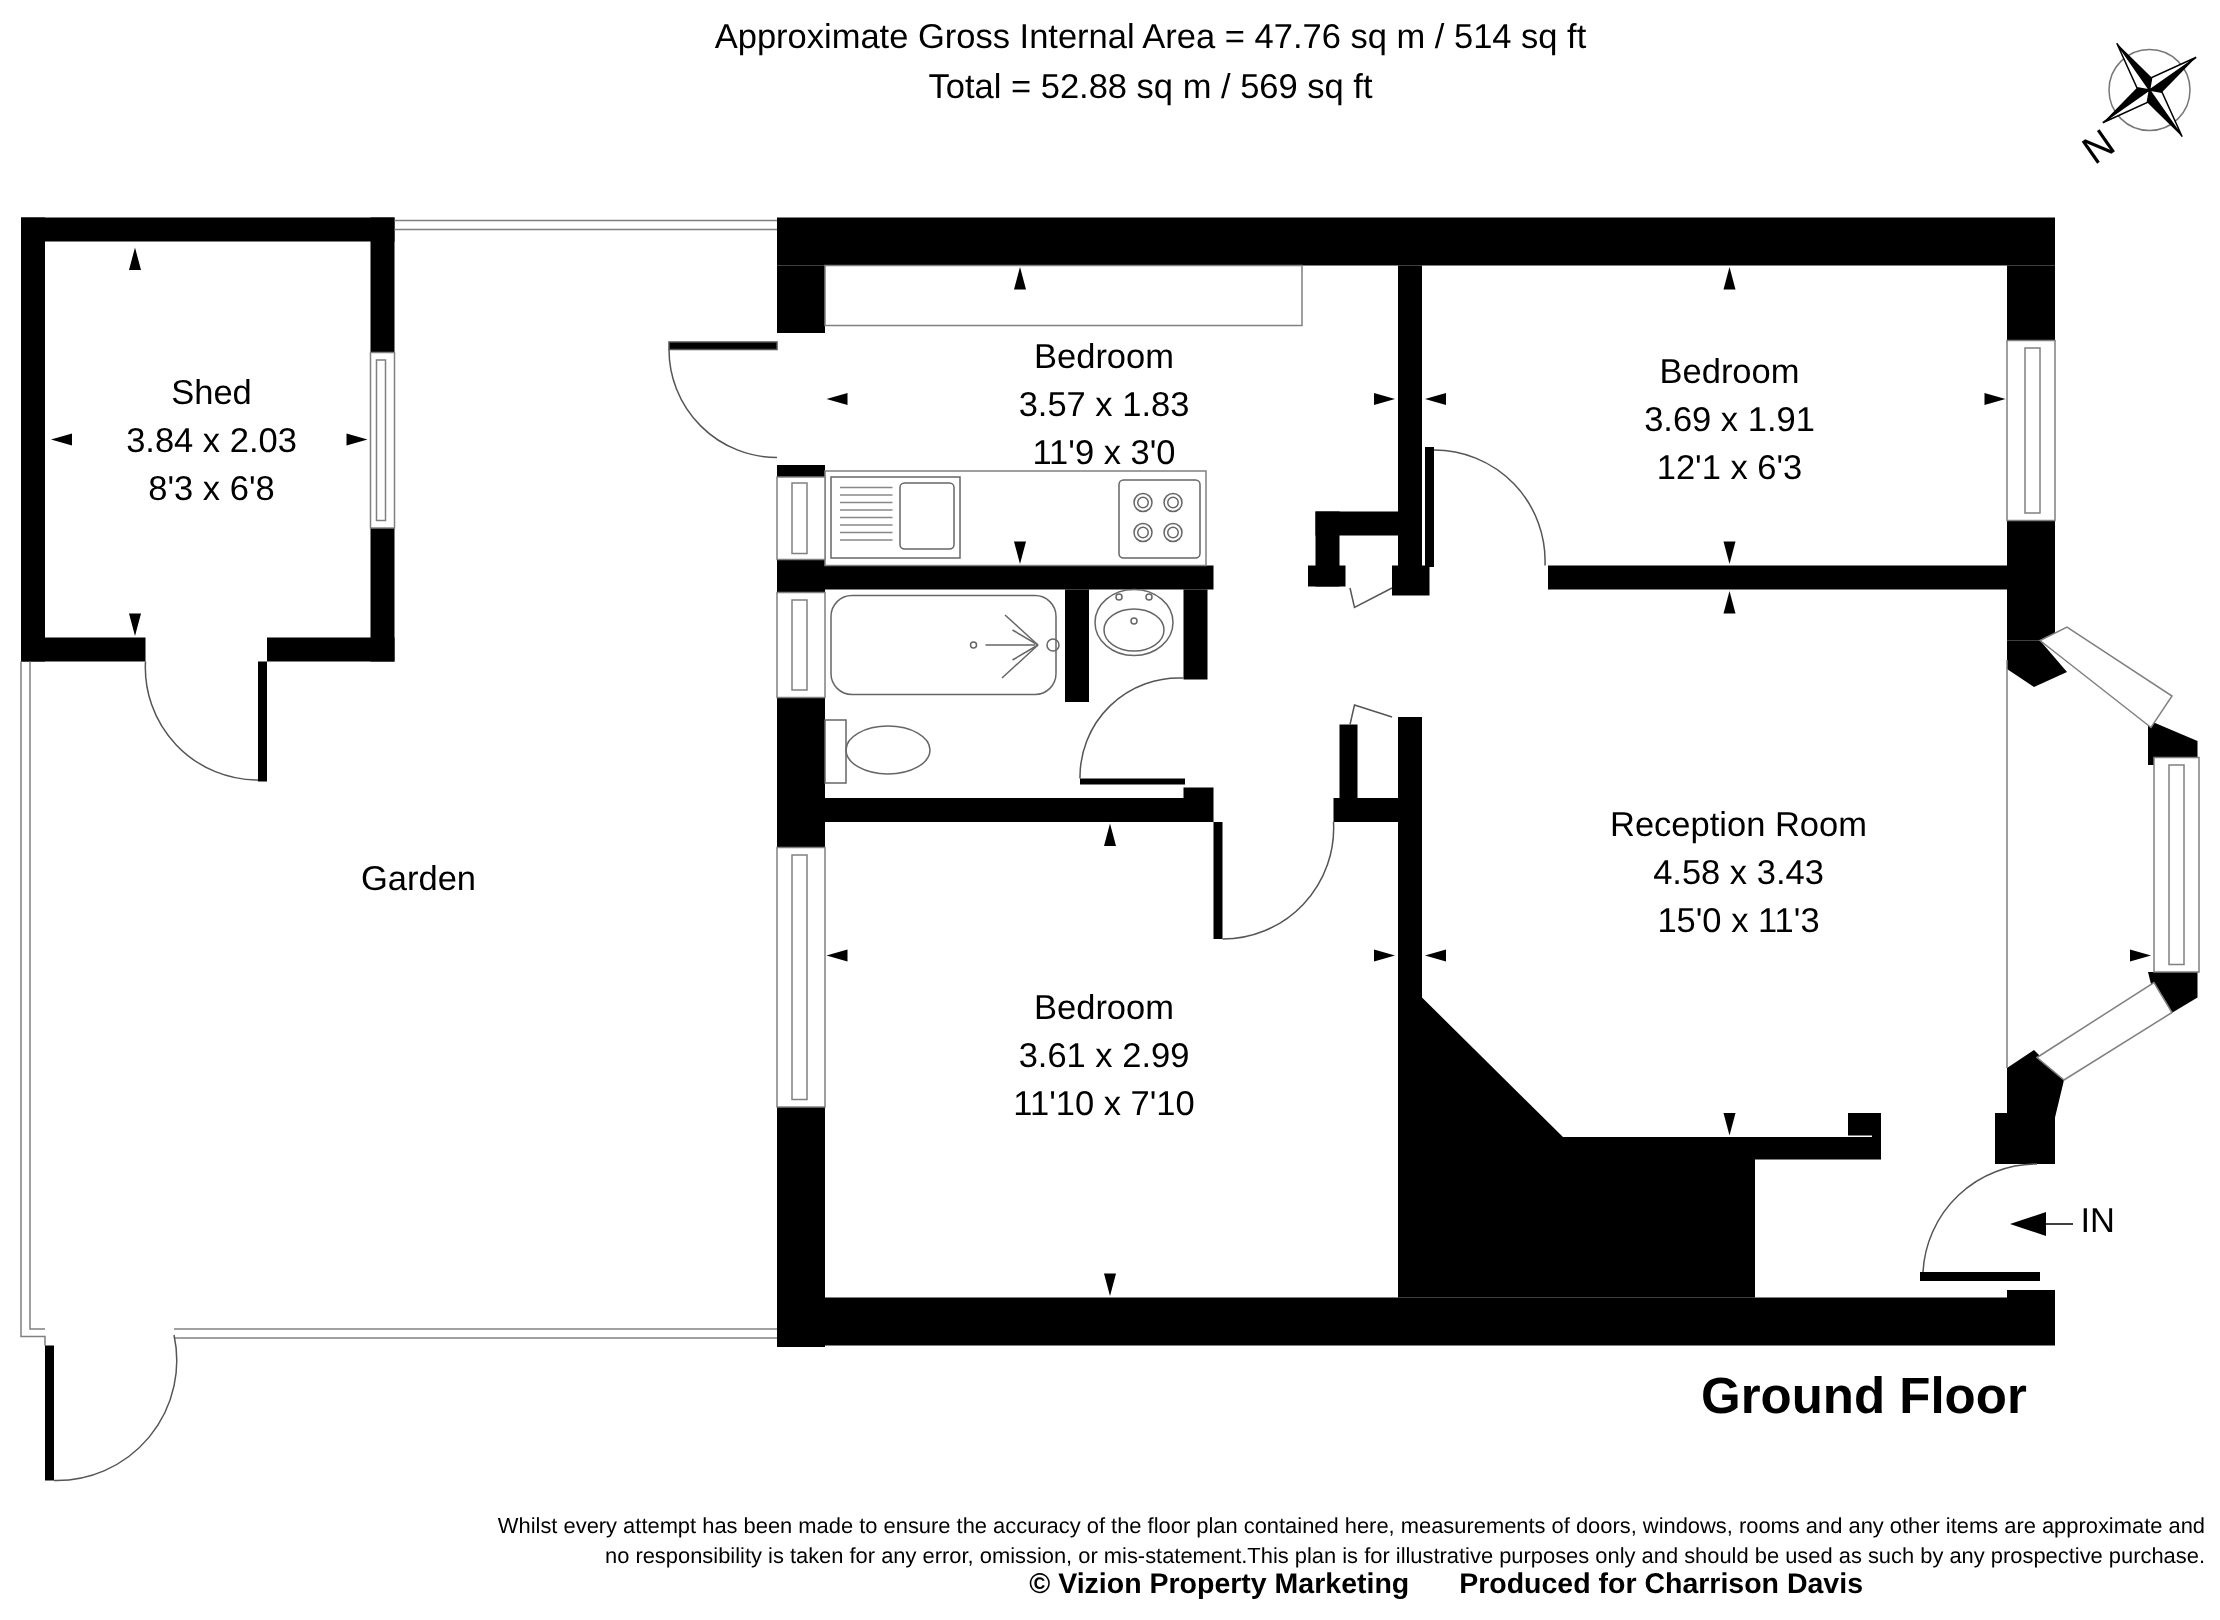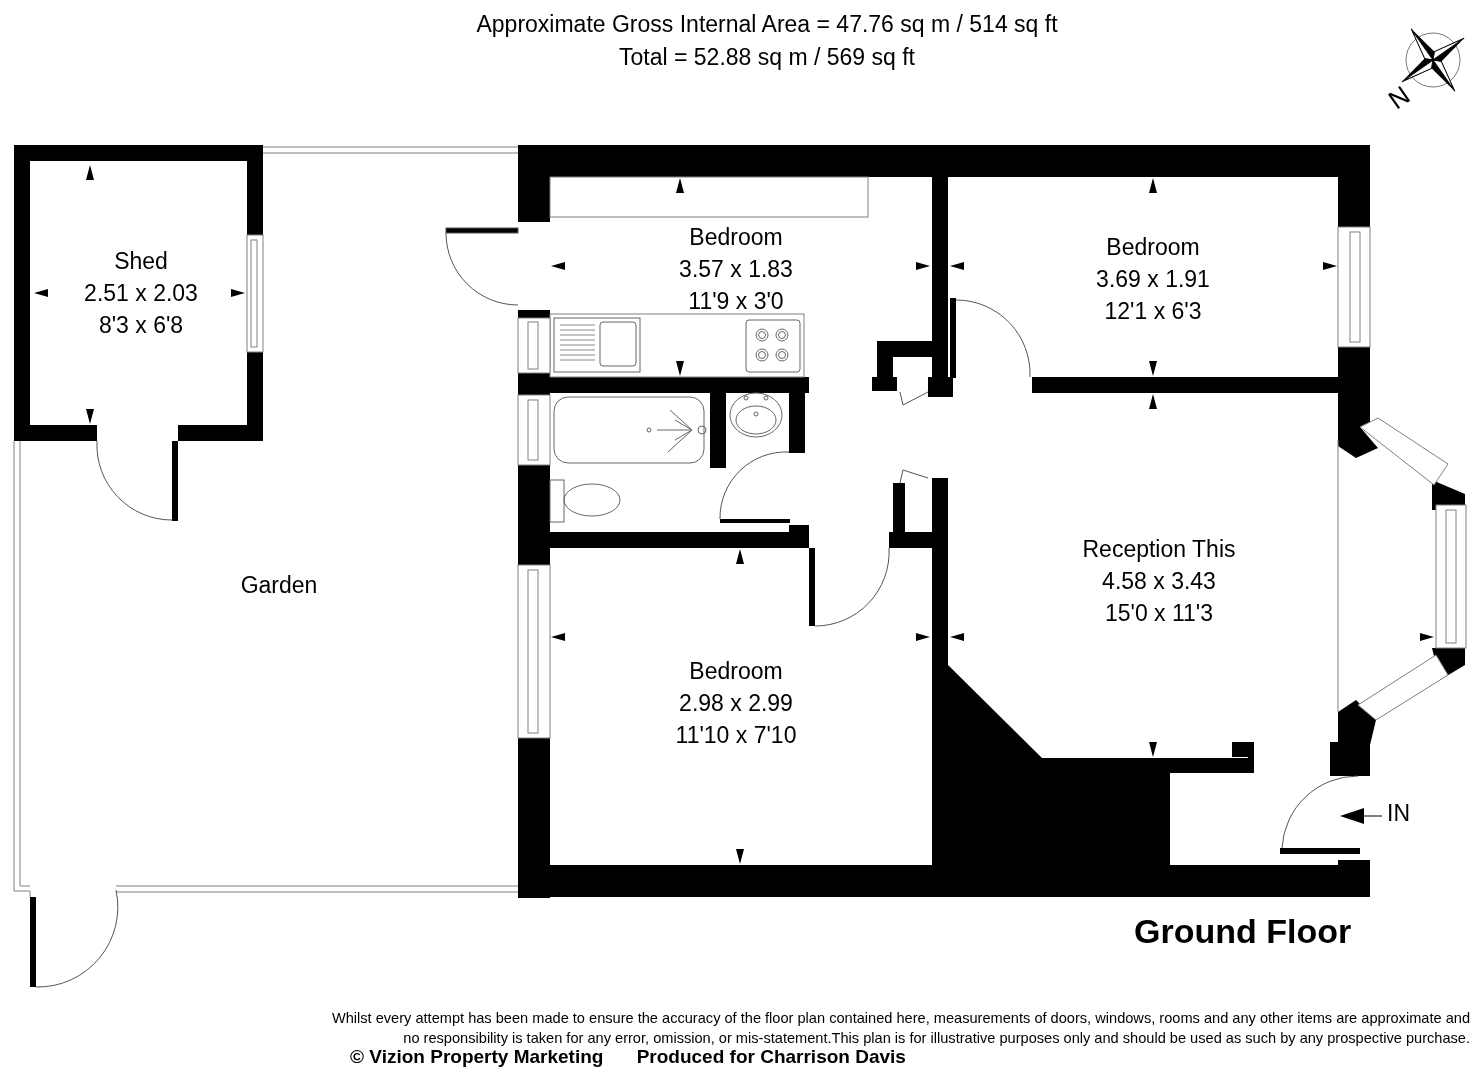--- a/index.html
+++ b/index.html
@@ -10,21 +10,21 @@
   .header div { white-space: nowrap; }
   .compass { position: absolute; left: 1378px; top: 22px; width: 100px; height: 90px; }
   svg.plan { position: absolute; left: 0; top: 0; }
   .label { position: absolute; text-align: center; font-size: 23px; line-height: 32px;
            white-space: nowrap; transform: translateX(-50%); }
   .floor-title { position: absolute; left: 1134px; top: 912px; font-size: 34px; font-weight: bold;
                  white-space: nowrap; }
   .in-label { position: absolute; left: 1387px; top: 800px; font-size: 23px; }
   .disclaimer { position: absolute; left: 0; top: 1008px; width: 1470px; text-align: right;
                 font-size: 14.6px; line-height: 20px; }
-  .credits { position: absolute; left: 0; top: 1046px; width: 1256px; text-align: center;
+  .credits { position: absolute; left: 0; top: 1046px; width: 1256px; text-align: right;
              font-size: 19px; font-weight: bold; white-space: nowrap; }
   .credits span { margin: 0 14px; }
 </style>
 </head>
 <body>
 
 <div class="header">
   <div>Approximate Gross Internal Area = 47.76 sq m / 514 sq ft</div>
   <div>Total = 52.88 sq m / 569 sq ft</div>
 </div>
@@ -219,41 +219,41 @@
   </g>
 
   <g>
     <polygon points="1340,816 1364,808 1364,824" fill="#000"></polygon>
     <line x1="1364" y1="816" x2="1382" y2="816" stroke="#000" stroke-width="1"></line>
   </g>
 </svg>
 
 <div class="label" style="left:141px; top:245px;">
   <div>Shed</div>
-  <div>2.51 x 2.03</div>
+  <div>3.84 x 2.03</div>
   <div>8'3 x 6'8</div>
 </div>
 <div class="label" style="left:736px; top:221px;">
   <div>Bedroom</div>
   <div>3.57 x 1.83</div>
   <div>11'9 x 3'0</div>
 </div>
 <div class="label" style="left:1153px; top:231px;">
   <div>Bedroom</div>
   <div>3.69 x 1.91</div>
   <div>12'1 x 6'3</div>
 </div>
 <div class="label" style="left:1159px; top:533px;">
-  <div>Reception This</div>
+  <div>Reception Room</div>
   <div>4.58 x 3.43</div>
   <div>15'0 x 11'3</div>
 </div>
 <div class="label" style="left:736px; top:655px;">
   <div>Bedroom</div>
-  <div>2.98 x 2.99</div>
+  <div>3.61 x 2.99</div>
   <div>11'10 x 7'10</div>
 </div>
 <div class="label" style="left:279px; top:569px;">Garden</div>
 
 <div class="in-label">IN</div>
 <div class="floor-title">Ground Floor</div>
 
 <div class="disclaimer">
   <div>Whilst every attempt has been made to ensure the accuracy of the floor plan contained here, measurements of doors, windows, rooms and any other items are approximate and</div>
   <div>no responsibility is taken for any error, omission, or mis-statement.This plan is for illustrative purposes only and should be used as such by any prospective purchase.</div>

